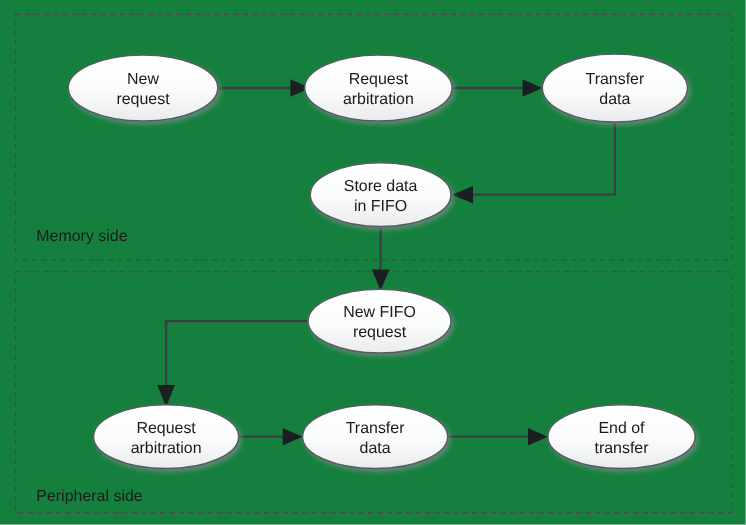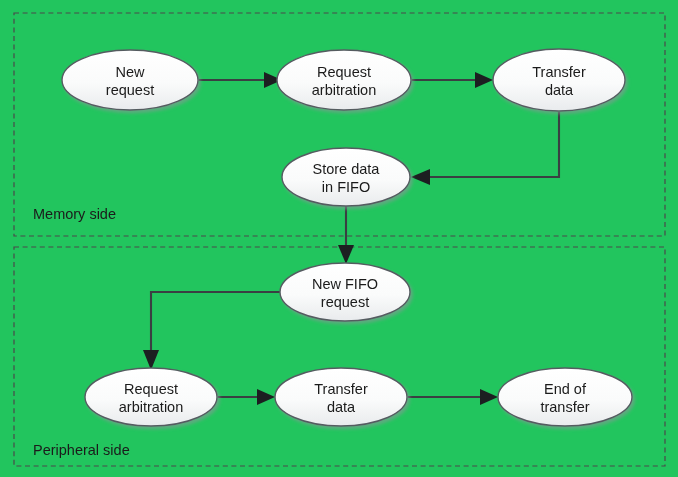--- a/index.html
+++ b/index.html
@@ -7,21 +7,21 @@
     padding: 0;
     background: #ffffff;
   }
   body {
     font-family: "Liberation Sans", sans-serif;
   }
   #canvas {
     position: relative;
     width: 678px;
     height: 477px;
-    background: #22c55e;
+    background: #15803d;
     overflow: hidden;
   }
   #diagram-svg {
     position: absolute;
     left: 0;
     top: 0;
     width: 678px;
     height: 477px;
   }
   .group-label {

